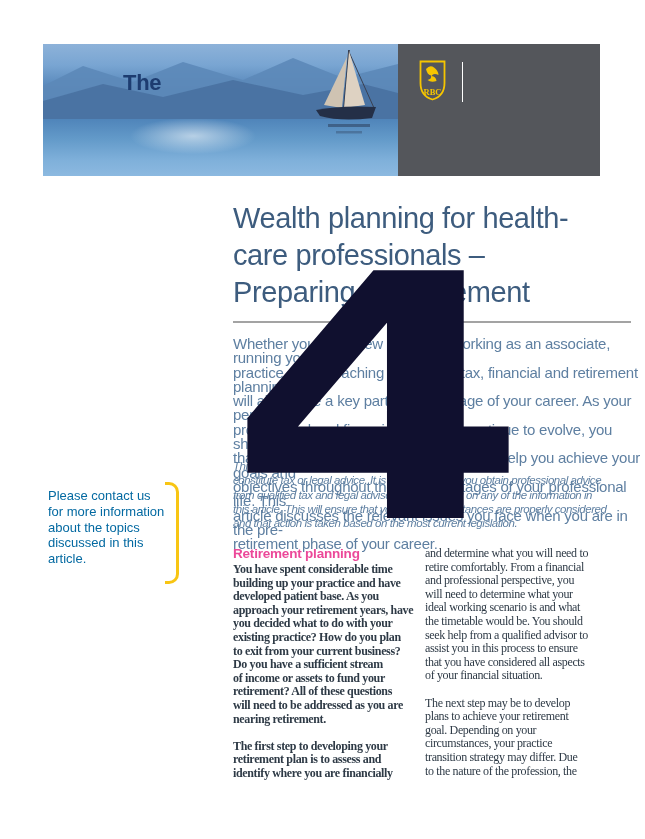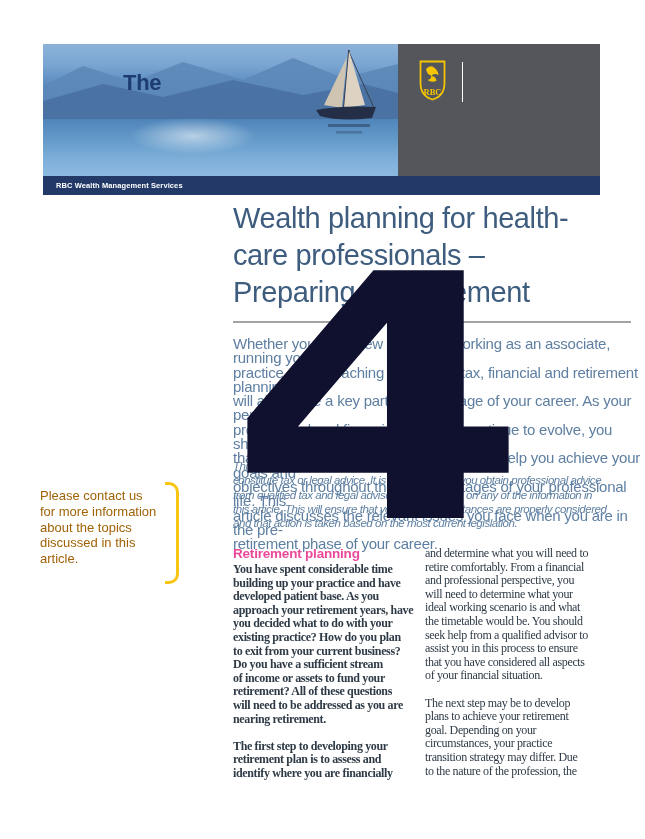--- a/index.html
+++ b/index.html
@@ -22,21 +22,21 @@
   .banner-brand{position:relative;width:202px;height:132px;background:#54565b;}
   .rbc-shield{position:absolute;left:21px;top:16px;}
   .brand-divider{position:absolute;left:64px;top:18px;width:1px;height:40px;background:#ffffff;}
   .brand-name{position:absolute;left:72px;top:18px;color:#ffffff;font-size:13px;
     font-weight:bold;line-height:16.5px;white-space:pre-line;}
   .banner-strip{position:relative;width:557px;height:19px;background:#233a69;}
   .strip-label{position:absolute;left:13px;top:5px;color:#ffffff;font-size:7.5px;
     font-weight:bold;letter-spacing:0.1px;}
 
   
-  .callout-text{position:absolute;left:40px;top:488px;width:130px;color:#a16207;
+  .callout-text{position:absolute;left:48px;top:488px;width:130px;color:#0369a1;
     font-size:13px;line-height:15.8px;white-space:pre-line;}
   .callout-bracket{position:absolute;left:165px;top:482px;width:11px;height:96px;
     border:3.5px solid #f8c513;border-left:none;border-radius:0 10px 10px 0;}
 
   
   .article-title{position:absolute;left:233px;top:200px;width:410px;font-size:29px;
     line-height:37px;color:#3d5c7e;letter-spacing:-0.4px;white-space:pre-line;}
   .title-rule{position:absolute;left:233px;top:321px;width:398px;height:1.5px;background:#a3a3a3;}
   .intro{position:absolute;left:233px;top:337px;width:412px;font-size:15px;line-height:14.3px;
     letter-spacing:-0.25px;color:#5e7fa1;white-space:pre-line;}
@@ -78,23 +78,20 @@
         <span class="masthead-the">The</span>
       </div>
       <div class="banner-brand">
         <svg class="rbc-shield" width="27" height="41" viewBox="0 0 27 41">
           <path d="M1.5 1.5 H25.5 V23 Q25.5 36 13.5 39.5 Q1.5 36 1.5 23 Z" fill="none" stroke="#f6c500" stroke-width="1.8"></path>
           <path d="M7 9 Q11 4.5 15 7.5 Q19 10 19.5 15 Q14.5 12.5 12.5 16 Q17 16.5 17.5 21 Q12 23 8.5 20 Q13 19 12 15.5 Q8 14.5 7 9 Z" fill="#f6c500"></path>
           <text x="13.5" y="35" font-size="8.5" fill="#f6c500" text-anchor="middle" font-family="Liberation Serif, serif" font-weight="bold">RBC</text>
         </svg>
         <div class="brand-divider"></div>
       </div>
-    </div>
-    <div class="banner-strip">
-      <span class="strip-label">RBC Wealth Management Services</span>
     </div>
   </header>
 
   <aside>
     <div class="callout-text">Please contact us
 for more information
 about the topics
 discussed in this
 article.</div>
     <div class="callout-bracket"></div>

